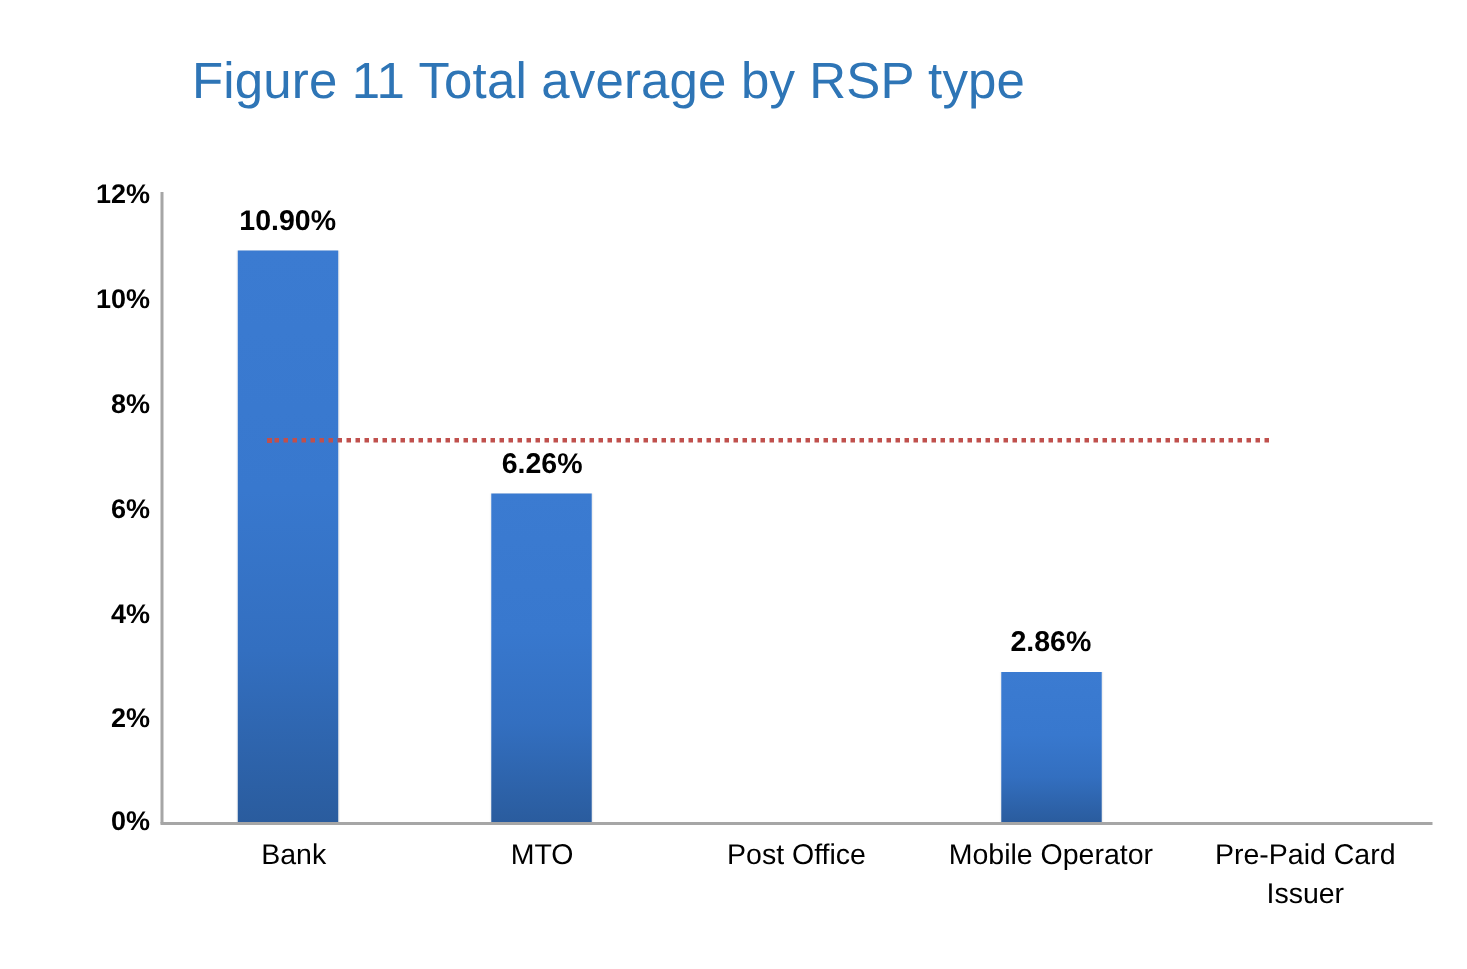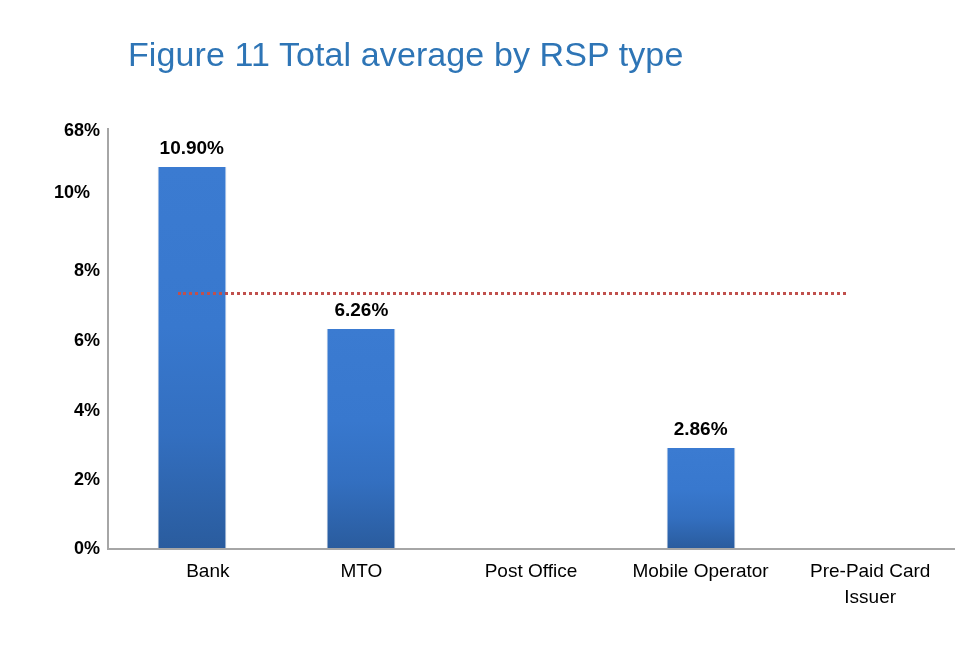--- a/index.html
+++ b/index.html
@@ -136,22 +136,22 @@
   }
 </style>
 </head>
 <body>
 
 <div id="figure">
 
   <div id="chart-title">Figure 11 Total average by RSP type</div>
 
   <div id="y-tick-labels">
-    <div class="y-tick" style="top:130px;">68%</div>
-    <div class="y-tick" style="top:192px;text-align:center;">10%</div>
+    <div class="y-tick" style="top:130px;">12%</div>
+    <div class="y-tick" style="top:200px;">10%</div>
     <div class="y-tick" style="top:270px;">8%</div>
     <div class="y-tick" style="top:340px;">6%</div>
     <div class="y-tick" style="top:410px;">4%</div>
     <div class="y-tick" style="top:479px;">2%</div>
     <div class="y-tick" style="top:548px;">0%</div>
   </div>
 
   <div id="y-axis-line"></div>
   <div id="x-axis-line"></div>
 
@@ -172,20 +172,20 @@
       <div class="bar-value" style="bottom:108px;">2.86%</div>
       <div class="bar" style="height:100.1px;"></div>
     </div>
 
 
   </div>
 
   <div id="avg-line" style="left:178px; top:292px; width:668px;"></div>
 
   <div id="category-labels">
-    <div class="cat-label" style="left:16px;">Bank</div>
+    <div class="cat-label" style="left:4px;">Bank</div>
     <div class="cat-label" style="left:169.6px;">MTO</div>
     <div class="cat-label" style="left:339.2px;">Post Office</div>
     <div class="cat-label" style="left:508.8px;">Mobile Operator</div>
     <div class="cat-label" style="left:678.4px; width:169.6px;">Pre-Paid Card Issuer</div>
   </div>
 
 </div>
 
 </body></html>

